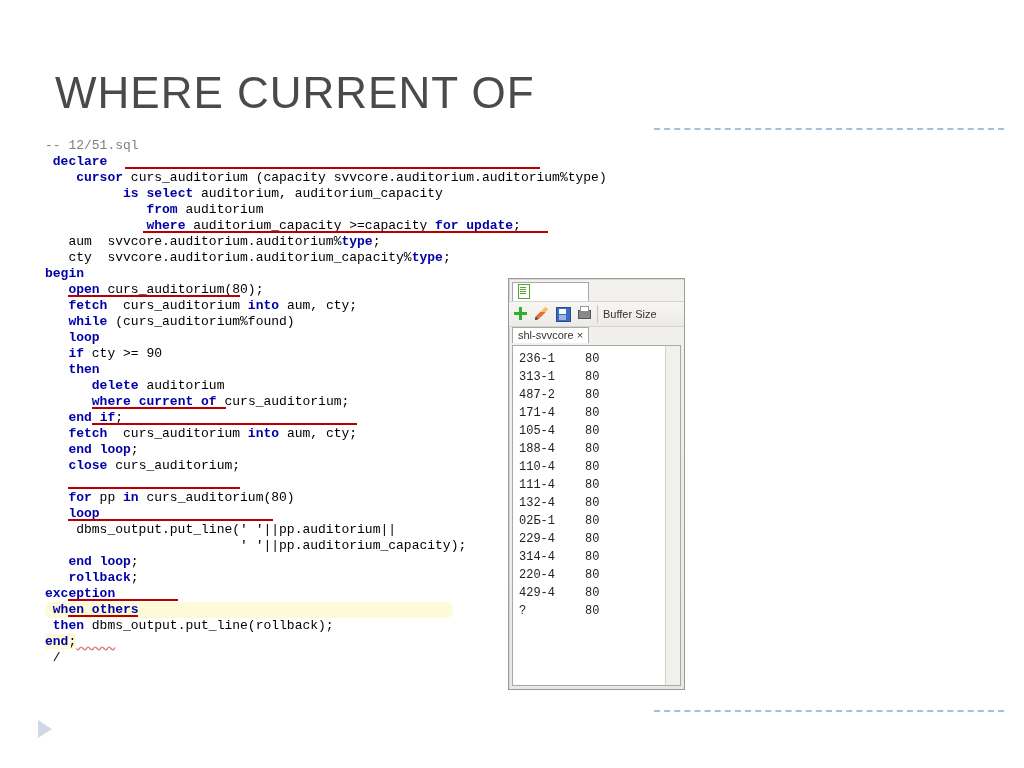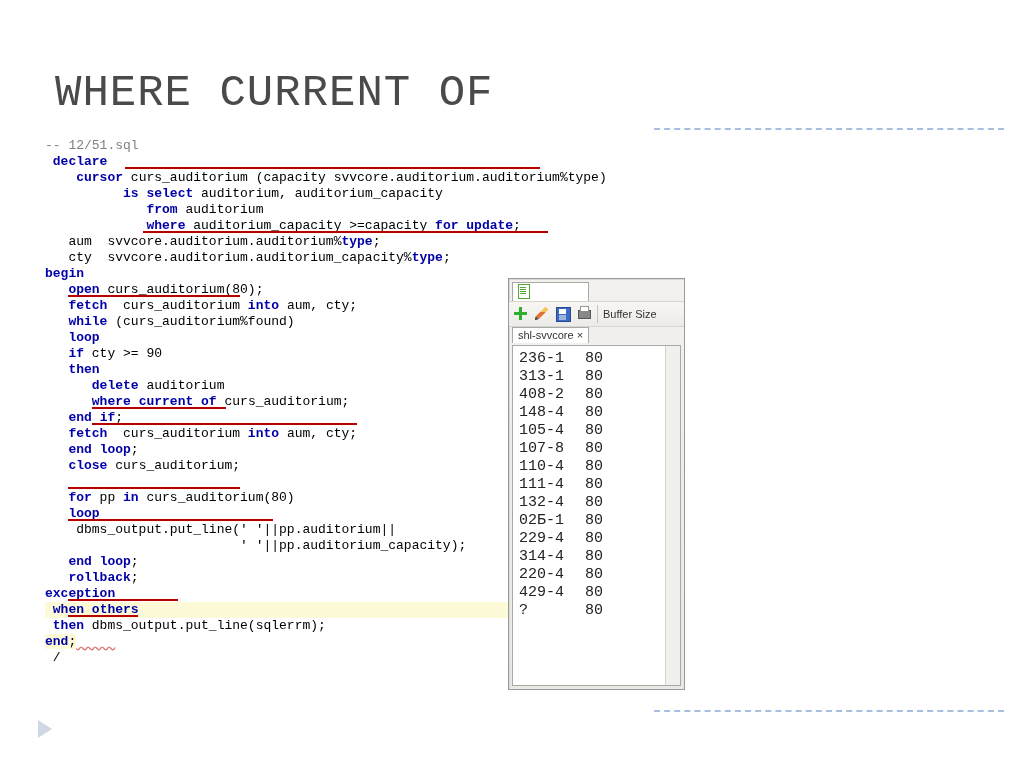--- a/index.html
+++ b/index.html
@@ -14,21 +14,21 @@
   .slide {
     position: relative;
     width: 1024px;
     height: 768px;
     box-sizing: border-box;
   }
   .title {
     position: absolute;
     left: 55px;
     top: 68px;
-    font-family: Liberation Mono, monospace;
+    font-family: Liberation Sans, sans-serif;
     font-size: 44px;
     color: #4a4a4a;
     letter-spacing: 1px;
   }
   .hr-dashed {
     position: absolute;
     right: 20px;
     border-top: 2px dashed #a6bfe0;
     height: 0;
   }
@@ -40,21 +40,21 @@
     left: 45px;
     top: 122px;
     font-family: "Courier New", monospace;
     font-size: 13px;
     line-height: 16px;
     white-space: pre;
     color: #000;
   }
   .kw   { color: #0000a8; font-weight: bold; }
   .cmt  { color: #808080; }
-  .hl   { background: #fdfbd7; display: inline-block; width: 544px; }
+  .hl   { background: #fdfbd7; display: inline-block; width: 408px; border-radius: 7px; }
   .hlend{ background: #fdfbd7; }
 
   .ul {
     position: absolute;
     height: 2px;
     background: #b80000;
   }
 
   .panel {
     position: absolute;
@@ -146,21 +146,21 @@
   }
   .panel-body {
     position: absolute;
     left: 3px; right: 3px; top: 66px; bottom: 3px;
     background: #fff;
     border: 1px solid #a8a8a4;
     overflow: hidden;
   }
   .out-list {
     font-family: "Courier New", monospace;
-    font-size: 15px;
+    font-size: 12px;
     line-height: 18px;
     padding: 4px 6px;
     color: #222;
   }
   .out-row { display: flex; }
   .out-k { width: 66px; }
   .scroll-stub {
     position: absolute; right: 0; top: 0; bottom: 0; width: 14px;
     background: #f1f0ed; border-left: 1px solid #d3d2ce;
   }
@@ -200,21 +200,21 @@
    <span class="kw">close</span><span> curs_auditorium;</span>
 <span></span>
    <span class="kw">for</span><span> pp </span><span class="kw">in</span><span> curs_auditorium(80)</span>
    <span class="kw">loop</span>
 <span>    dbms_output.put_line(' '||pp.auditorium||</span>
 <span>                         ' '||pp.auditorium_capacity);</span>
    <span class="kw">end</span> <span class="kw">loop</span><span>;</span>
    <span class="kw">rollback</span>;
 <span class="kw">exception</span>
 <span class="hl"><span class="kw"> when</span> <span class="kw">others</span></span>
-<span class="kw"> then</span><span> dbms_output.put_line(sqlerrm);</span>
+<span class="kw"> then</span><span> dbms_output.put_line(rollback);</span>
 <span class="kw hlend">end</span><span class="hlend">;</span><span style="color:#d99;text-decoration:wavy underline #d77;">     </span>
 <span> /</span></div>
 
   <div class="ul" style="left:125px; top:167px; width:415px;"></div>
   <div class="ul" style="left:143px; top:231px; width:405px;"></div>
   <div class="ul" style="left:68px;  top:295px; width:172px;"></div>
   <div class="ul" style="left:92px;  top:407px; width:134px;"></div>
   <div class="ul" style="left:92px;  top:423px; width:265px;"></div>
   <div class="ul" style="left:68px;  top:487px; width:172px;"></div>
   <div class="ul" style="left:68px;  top:519px; width:205px;"></div>
@@ -245,33 +245,33 @@
       <div class="out-list" id="out-list">
           <div class="out-row">
             <span class="out-k">236-1</span>
             <span>80</span>
           </div>
           <div class="out-row">
             <span class="out-k">313-1</span>
             <span>80</span>
           </div>
           <div class="out-row">
-            <span class="out-k">408-2</span>
-            <span>80</span>
-          </div>
-          <div class="out-row">
-            <span class="out-k">148-4</span>
+            <span class="out-k">487-2</span>
+            <span>80</span>
+          </div>
+          <div class="out-row">
+            <span class="out-k">171-4</span>
             <span>80</span>
           </div>
           <div class="out-row">
             <span class="out-k">105-4</span>
             <span>80</span>
           </div>
           <div class="out-row">
-            <span class="out-k">107-8</span>
+            <span class="out-k">188-4</span>
             <span>80</span>
           </div>
           <div class="out-row">
             <span class="out-k">110-4</span>
             <span>80</span>
           </div>
           <div class="out-row">
             <span class="out-k">111-4</span>
             <span>80</span>
           </div>

